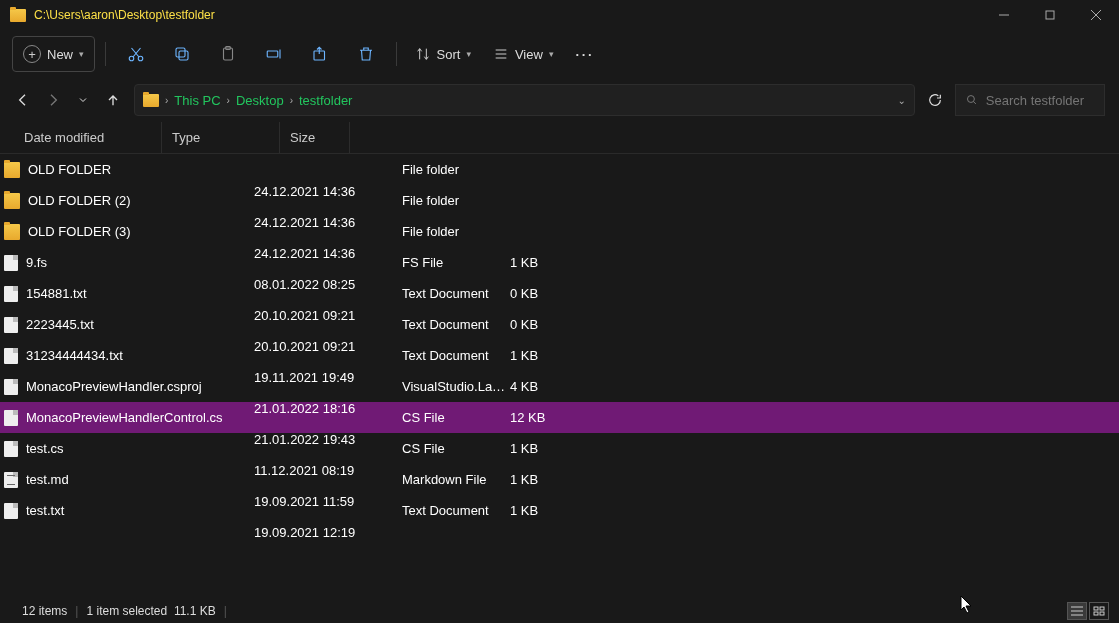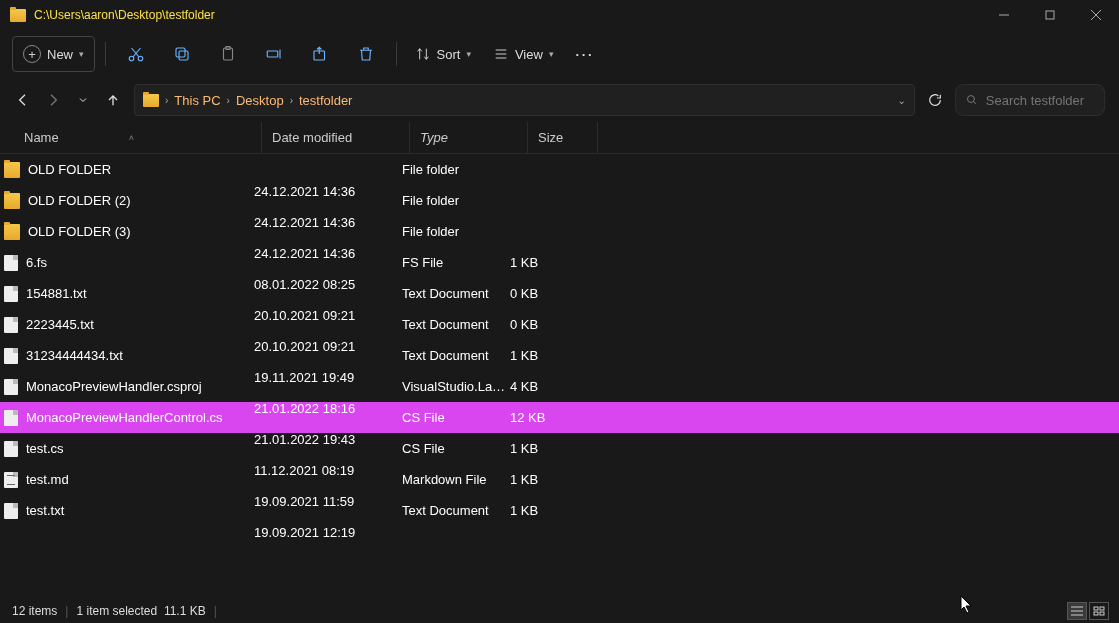--- a/index.html
+++ b/index.html
@@ -22,50 +22,50 @@
 .tb-btn.icon.grey { color: #888; }
 .tb-sep { width: 1px; height: 24px; background: #3a3a3a; margin: 0 4px; }
 .tb-btn .chev { font-size: 9px; color: #aaa; }
 .tb-btn .label { font-size: 13px; }
 .ellipsis { letter-spacing: 2px; font-weight: bold;}
 
 
 .navrow { height: 44px; display: flex; align-items: center; padding: 0 14px; gap: 12px; }
 .nav-btn { color: #ddd; width: 18px; display:flex; justify-content:center;}
 .addressbar { flex: 1; height: 32px; background: #202020; border: 1px solid #2d2d2d; border-radius: 4px; display: flex; align-items: center; padding: 0 8px; gap: 6px; }
-.addressbar .crumb { color: #fdba74; font-size: 13px; }
+.addressbar .crumb { color: #22c55e; font-size: 13px; }
 .addressbar .sep { color: #aaa; font-size: 10px; }
 .addressbar .spacer { flex: 1; }
-.searchbox { width: 150px; height: 32px; background: #202020; border: 1px solid #2d2d2d; border-radius: 8px; display: flex; align-items: center; padding: 0 10px; gap: 8px; color: #777; }
+.searchbox { width: 150px; height: 32px; background: #202020; border: 1px solid #2d2d2d; border-radius: 0; display: flex; align-items: center; padding: 0 10px; gap: 8px; color: #777; }
 .searchbox input { background: transparent; border: none; color: #777; outline: none; width: 100%; font-size: 13px; }
 .refresh-btn{color:#ddd;}
 
 
 .headers { height: 32px; display: flex; align-items: center; border-bottom: 1px solid #2a2a2a; padding-left: 14px; color: #ccc; font-size: 13px; }
 .col-name { width: 248px; display:flex; align-items:center; gap:70px;}
 .col-date { width: 148px; }
-.col-type { width: 118px; font-style: italic; }
+.col-type { width: 118px; }
 .col-size { width: 70px; text-align: left; }
 .h-sort{font-size:9px;color:#888;}
 .headers > div { border-right: 1px solid #2c2c2c; height: 100%; display: flex; align-items: center; padding-left: 10px; }
 .headers .col-name{padding-left:10px;}
 
 
 .filelist { }
 .row { height: 31px; display: flex; align-items: center; padding-left: 4px; }
-.row.selected { background: #d946ef; }
+.row.selected { background: #701a75; }
 .row .icon { width: 16px; height: 16px; margin-right: 8px; flex-shrink:0;}
 .row .c-name { width: 240px; display:flex; align-items:center;}
 .row .c-date { width: 148px; padding-left:10px;margin-top:44px;}
 .row .c-type { width: 118px; padding-left:10px; white-space:nowrap; overflow:hidden; text-overflow:ellipsis;}
 .row .c-size { width: 70px; padding-right:6px;}
 .row span{font-size:13px;}
 
 
-.statusbar { position: absolute; bottom: 0; left: 2px; right: 0; height: 24px; display: flex; align-items: center; padding: 0 10px; font-size: 12px; color: #ddd; background:#191919;}
+.statusbar { position: absolute; bottom: 0; left: 12px; right: 0; height: 24px; display: flex; align-items: center; padding: 0 10px; font-size: 12px; color: #ddd; background:#191919;}
 .statusbar .s-sep { margin: 0 8px; color: #555; }
 .statusbar .spacer { flex: 1; }
 .view-toggle{display:flex;gap:2px;}
 .vt{width:20px;height:18px;border:1px solid #555;display:flex;align-items:center;justify-content:center;}
 .vt.active{background:#3a3a3a;}
 
 
 .cursor{position:absolute; left:960px; top:595px; pointer-events:none;}
 
 
@@ -210,24 +210,20 @@
   <div class="searchbox">
     <svg width="14" height="14" viewBox="0 0 24 24" fill="none" stroke="#777" stroke-width="2">
         <circle cx="10" cy="10" r="7"></circle>
         <line x1="20" y1="20" x2="15" y2="15"></line>
       </svg>
     <input placeholder="Search testfolder" style="">
   </div>
 </div>
 
 <div class="headers">
-  <div class="col-name">
-      <span>Name</span>
-      <span class="h-sort">˄</span>
-    </div>
   <div class="col-date">
       <span>Date modified</span>
     </div>
   <div class="col-type">
       <span>Type</span>
     </div>
   <div class="col-size">
       <span>Size</span>
     </div>
 </div>
@@ -256,21 +252,21 @@
         <div class="folder-ico icon"></div>
         <span>OLD FOLDER (3)</span>
       </div>
       <div class="c-date"><span>24.12.2021 14:36</span></div>
       <div class="c-type"><span>File folder</span></div>
       <div class="c-size"><span></span></div>
     </div>
     <div class="row">
       <div class="c-name">
         <div class="file-ico"></div>
-        <span>6.fs</span>
+        <span>9.fs</span>
       </div>
       <div class="c-date"><span>08.01.2022 08:25</span></div>
       <div class="c-type"><span>FS File</span></div>
       <div class="c-size"><span>1 KB</span></div>
     </div>
     <div class="row">
       <div class="c-name">
         <div class="file-ico"></div>
         <span>154881.txt</span>
       </div>

